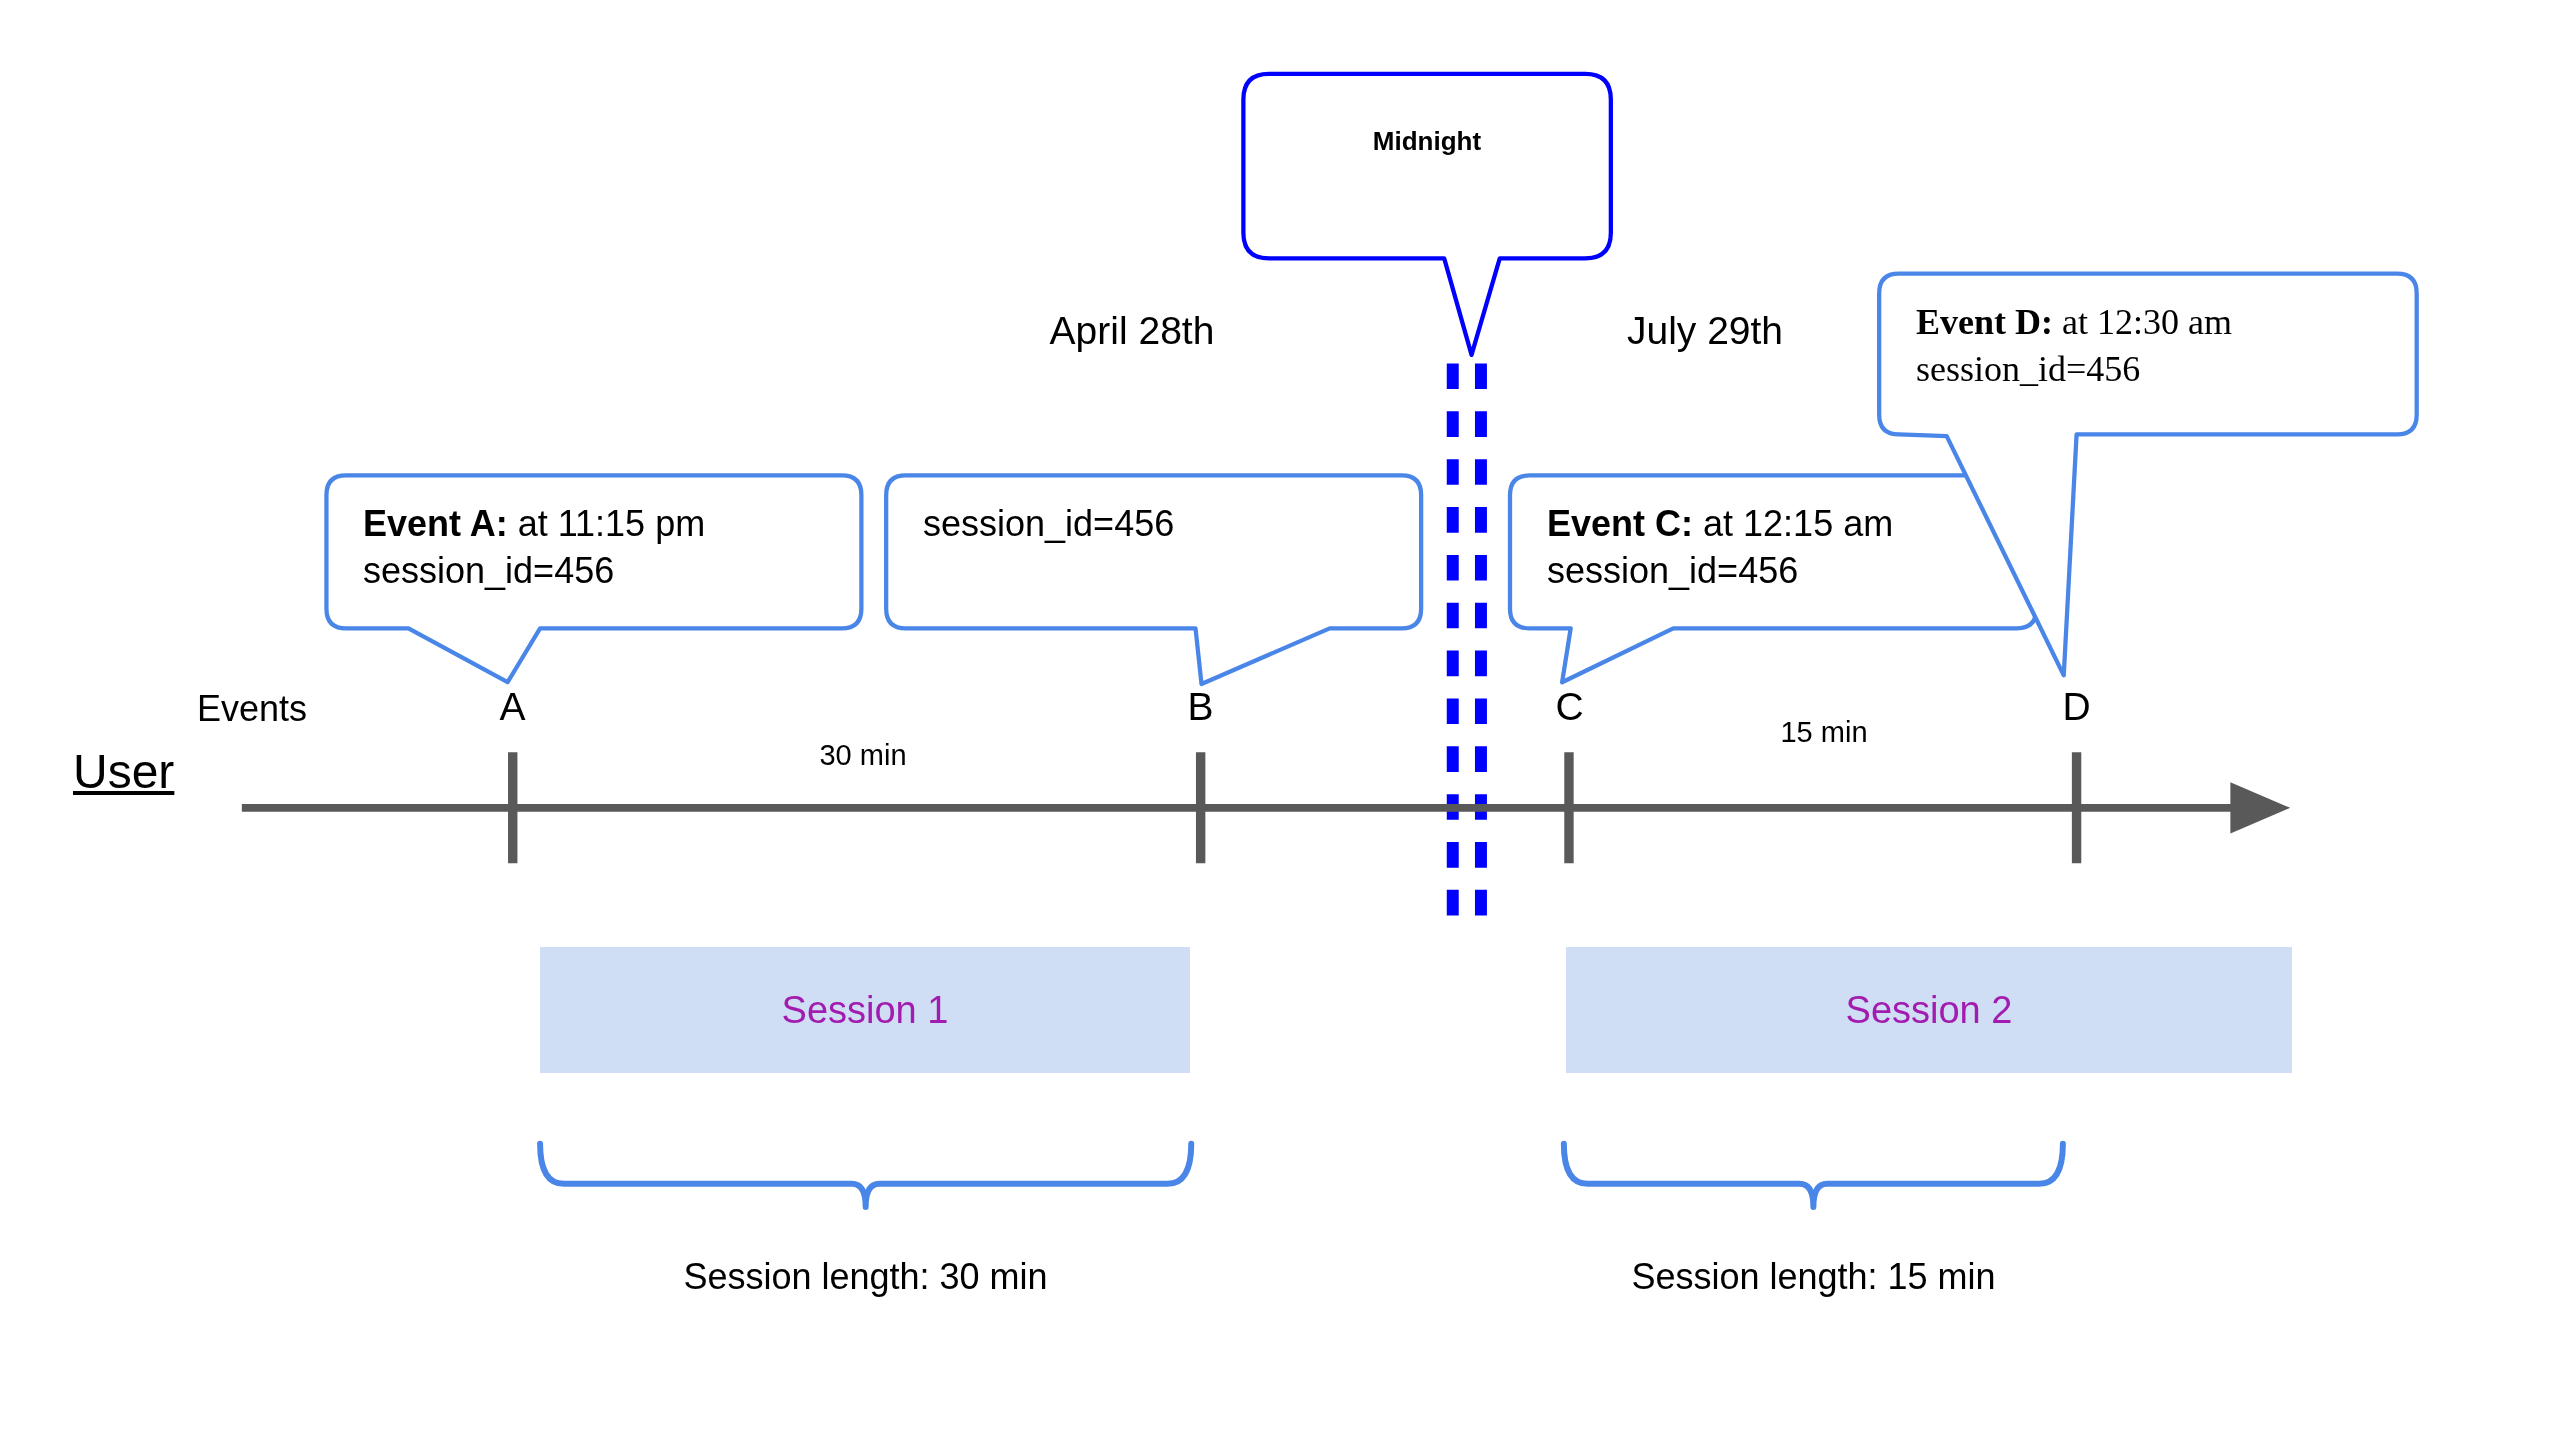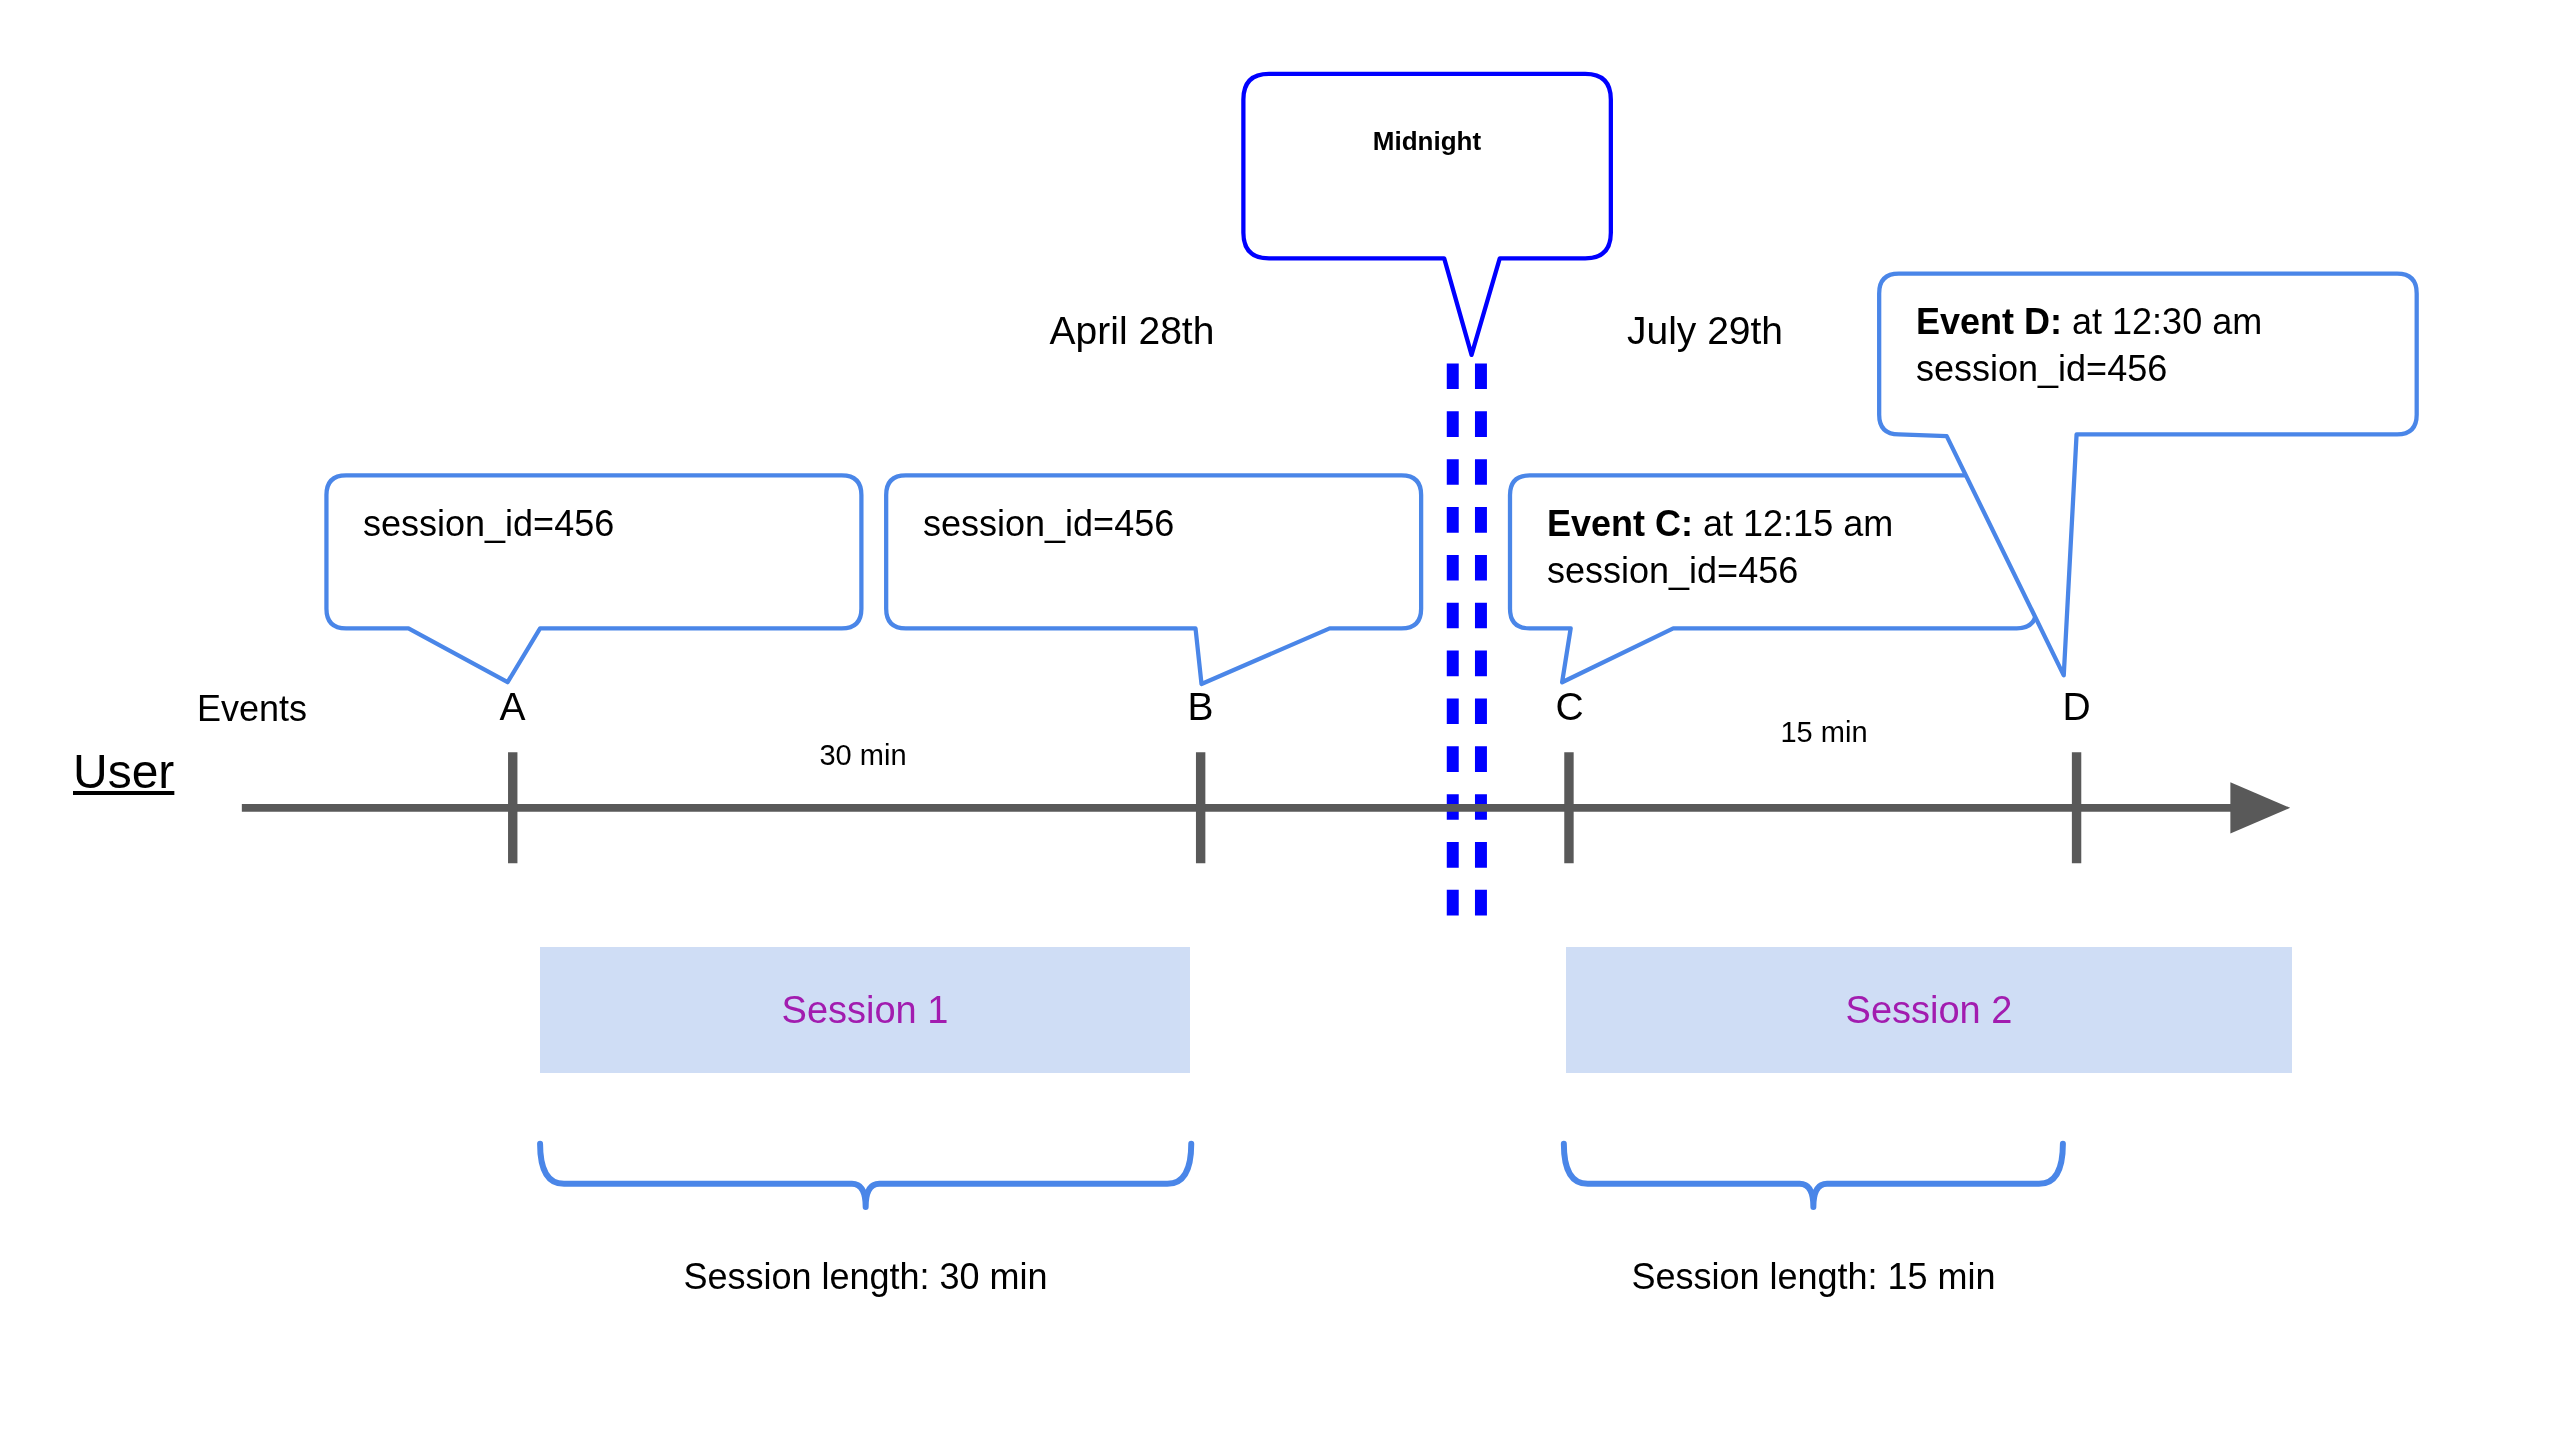--- a/index.html
+++ b/index.html
@@ -204,35 +204,38 @@
     </g>
 
   </svg>
 
   <div class="midnight-text" style="left:1263px; top:126px; width:328px; text-align:center;">Midnight</div>
 
   <div class="day-label" style="left:957px; top:309px; width:350px;">April 28th</div>
   <div class="day-label" style="left:1530px; top:309px; width:350px;">July 29th</div>
 
   <div class="callout-text" style="left:363px; top:501px;">
+    <div>
+      <b>Event A:</b><span> at 11:15 pm</span>
+    </div>
     <div>session_id=456</div>
   </div>
 
   <div class="callout-text" style="left:923px; top:501px;">
     <div>session_id=456</div>
   </div>
 
   <div class="callout-text" style="left:1547px; top:501px;">
     <div>
       <b>Event C:</b><span> at 12:15 am</span>
     </div>
     <div>session_id=456</div>
   </div>
 
-  <div class="callout-text" style="left:1916px; top:299px;">
+  <div class="callout-text" style="left:1916px; top:299px;font-family:Liberation Serif, serif;">
     <div>
       <b>Event D:</b><span> at 12:30 am</span>
     </div>
     <div>session_id=456</div>
   </div>
 
   <div class="events-label" style="left:197px; top:688px;">Events</div>
   <div class="user-label" style="left:73px; top:744px;text-decoration:underline;">User</div>
 
   <div class="tick-label" style="left:427px; top:685px; width:171px;">A</div>

